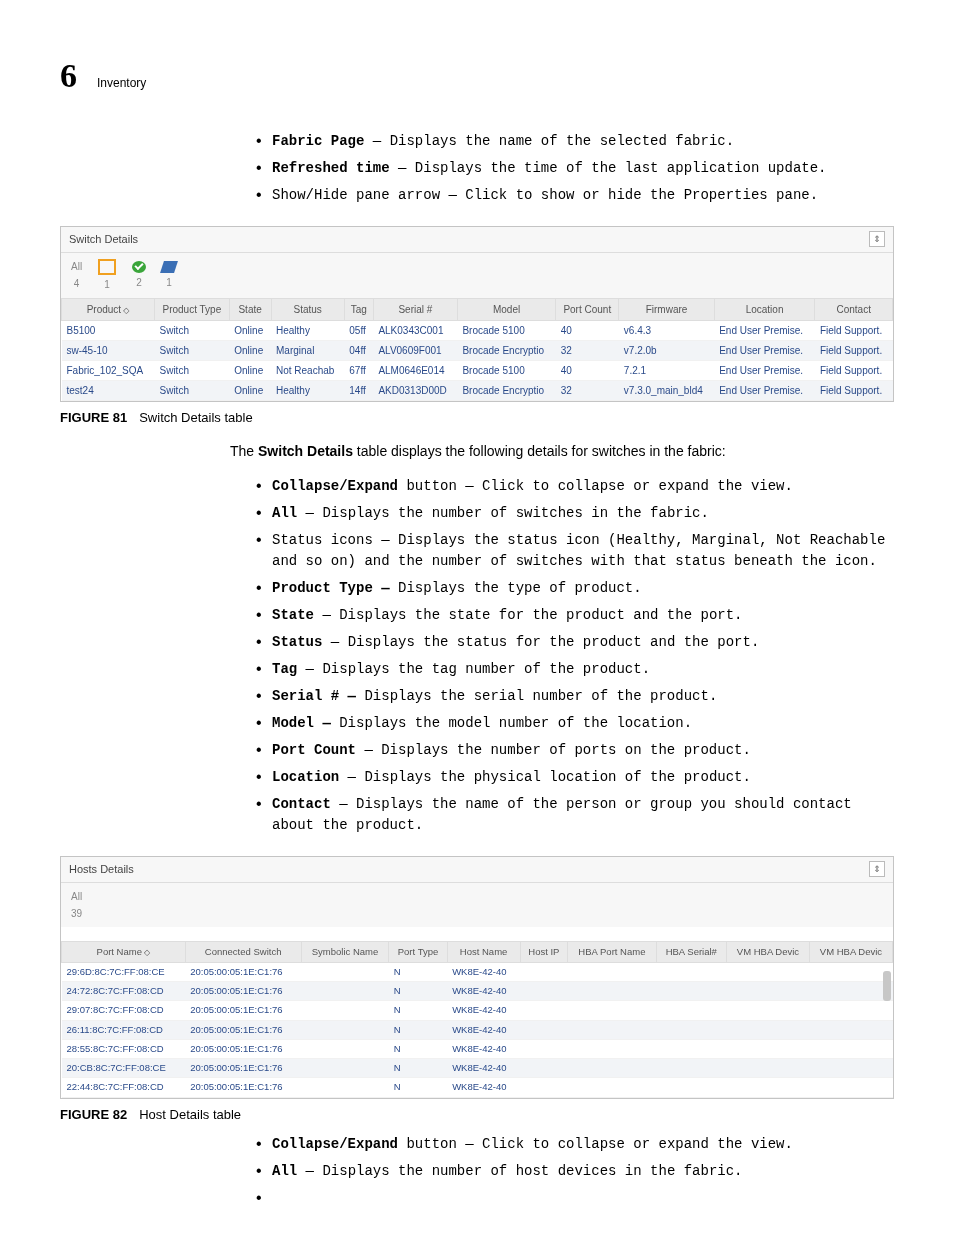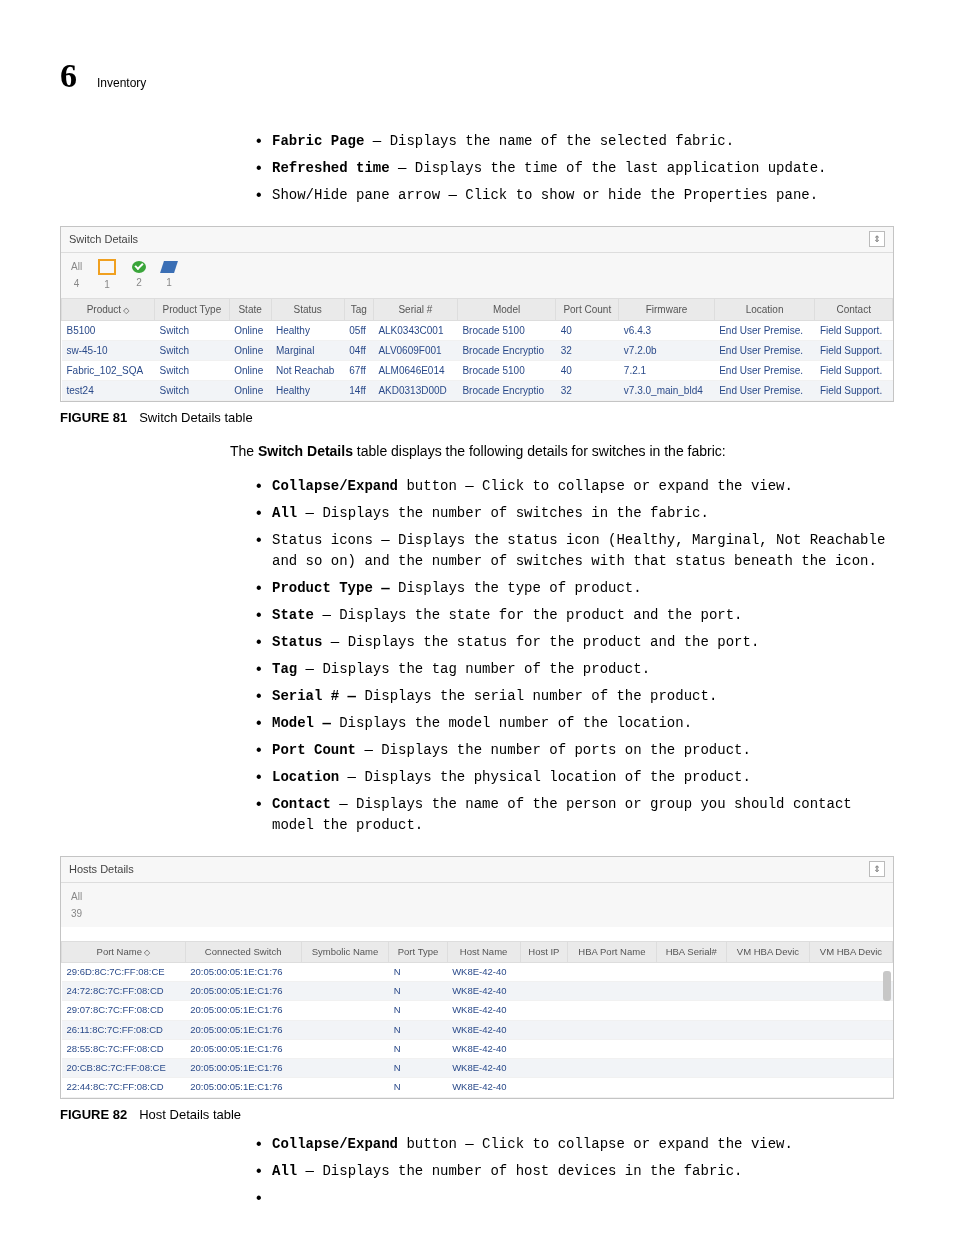--- a/index.html
+++ b/index.html
@@ -251,21 +251,21 @@
       <li><b>All</b><span> — Displays the number of switches in the fabric.</span></li>
       <li><span>Status icons — Displays the status icon (Healthy, Marginal, Not Reachable and so on) and the number of switches with that status beneath the icon.</span></li>
       <li><b>Product Type — </b><span>Displays the type of product.</span></li>
       <li><b>State</b><span> — Displays the state for the product and the port.</span></li>
       <li><b>Status</b><span> — Displays the status for the product and the port.</span></li>
       <li><b>Tag</b><span> — Displays the tag number of the product.</span></li>
       <li><b>Serial # — </b><span>Displays the serial number of the product.</span></li>
       <li><b>Model — </b><span>Displays the model number of the location.</span></li>
       <li><b>Port Count</b><span> — Displays the number of ports on the product.</span></li>
       <li><b>Location</b><span> — Displays the physical location of the product.</span></li>
-      <li><b>Contact</b><span> — Displays the name of the person or group you should contact model the product.</span></li>
+      <li><b>Contact</b><span> — Displays the name of the person or group you should contact about the product.</span></li>
     </ul>
 </div>
 
 <div class="panel">
   <div class="panel-title">
     <span>Hosts Details</span>
     <span class="expand-icon">⇕</span>
   </div>
   <div class="panel-body">
     <div class="status-row">

